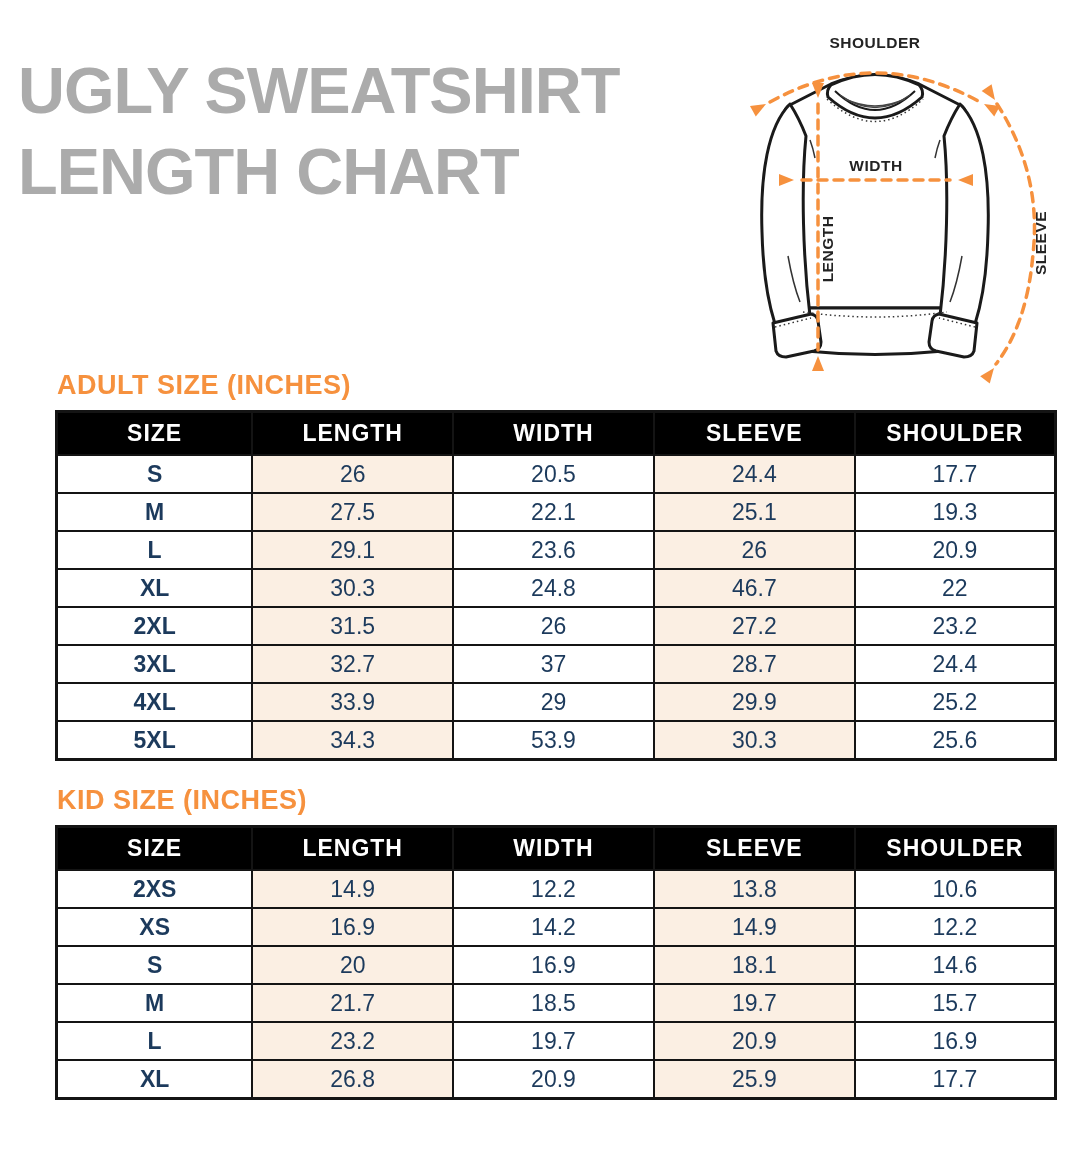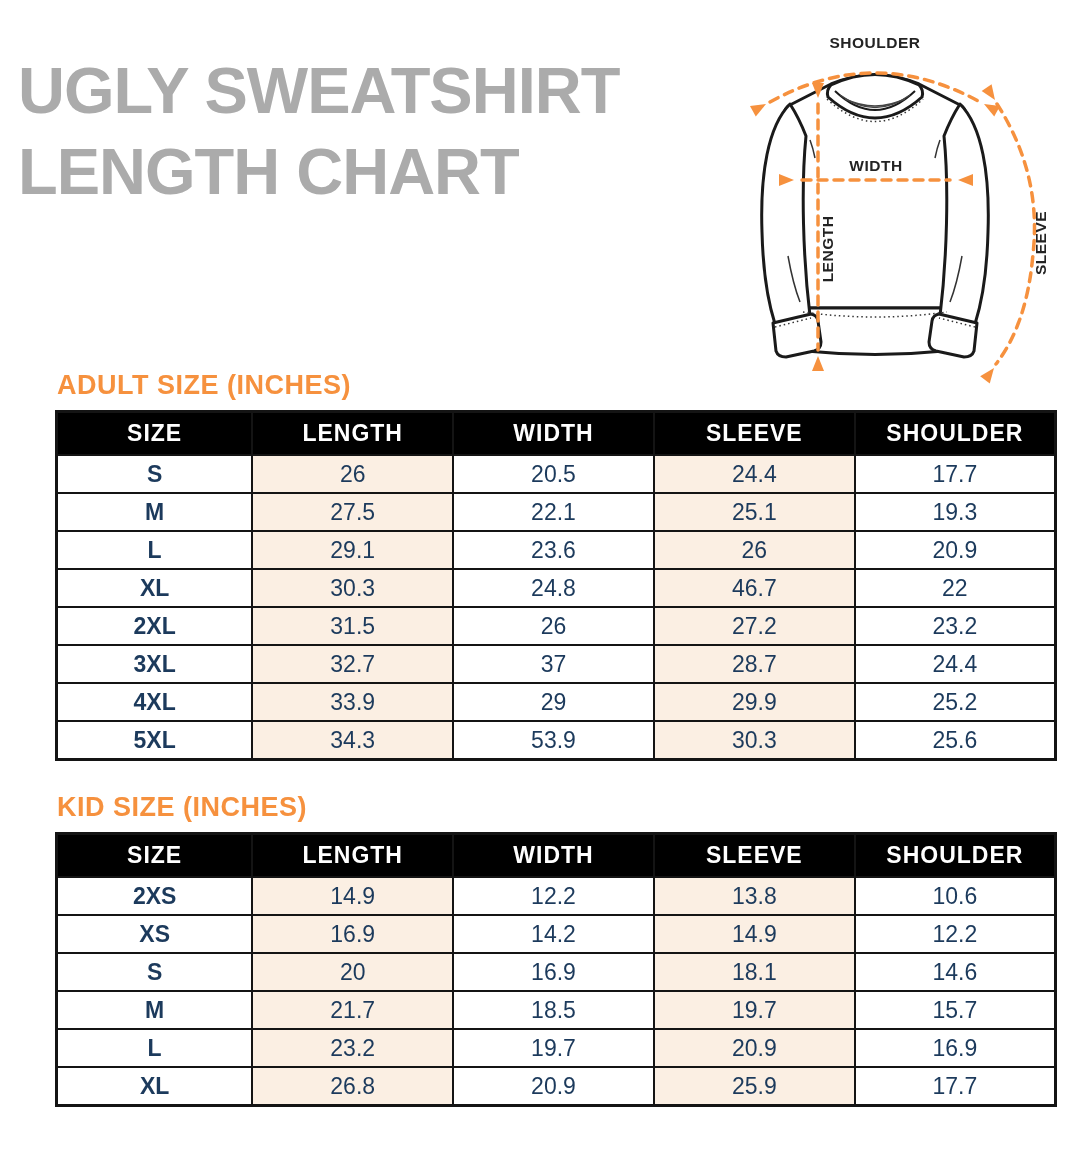--- a/index.html
+++ b/index.html
@@ -9,21 +9,21 @@
   }
   
   .title-block { position:absolute; left:18px; top:50px; width:718px; }
   .title-line { color:#ABABAB; font-weight:800; font-size:65px; line-height:1.25; letter-spacing:-1px; }
   .subtitle { margin-top:12px; color:#1D3A5A; font-size:27px; line-height:1.22; font-weight:500; }
   
   .diagram { position:absolute; right:0px; top:6px; width:344px; height:380px; }
   
   .content { position:absolute; left:36px; top:370px; width:1002px;padding-left:19px; }
   .section-heading { color:#F6913E; font-weight:800; font-size:27px; letter-spacing:0.5px; margin:0 0 9px 2px; }
-  .kid-section { margin-top:31px; }
+  .kid-section { margin-top:24px; }
   table.size-table { width:100%; border-collapse:collapse; border:3px solid #141414; table-layout:fixed; }
   table.size-table th {
     background:#000000; color:#ffffff; font-weight:700; font-size:23px;
     letter-spacing:1px; height:41px; border:2px solid #141414; padding:0;
   }
   table.size-table td {
     text-align:center; color:#1C3A5C; font-size:23px; height:36px;
     border:2px solid #141414; padding:0; font-weight:500;
   }
   table.size-table td.size-cell { font-weight:700; }

